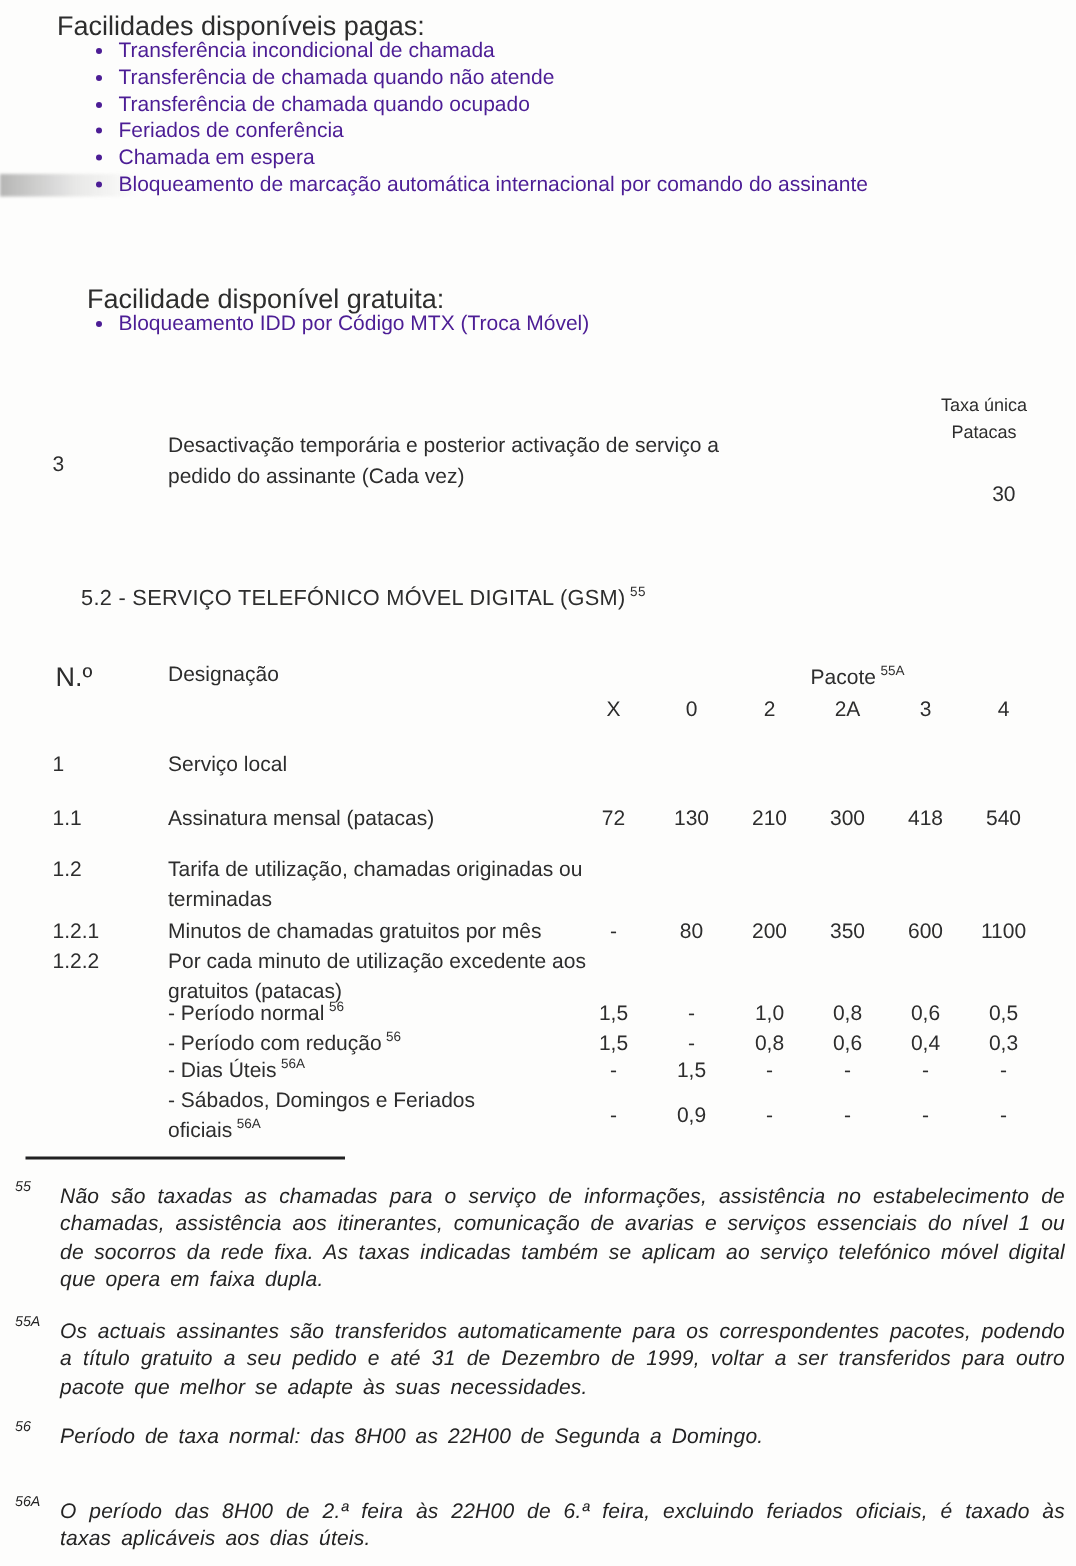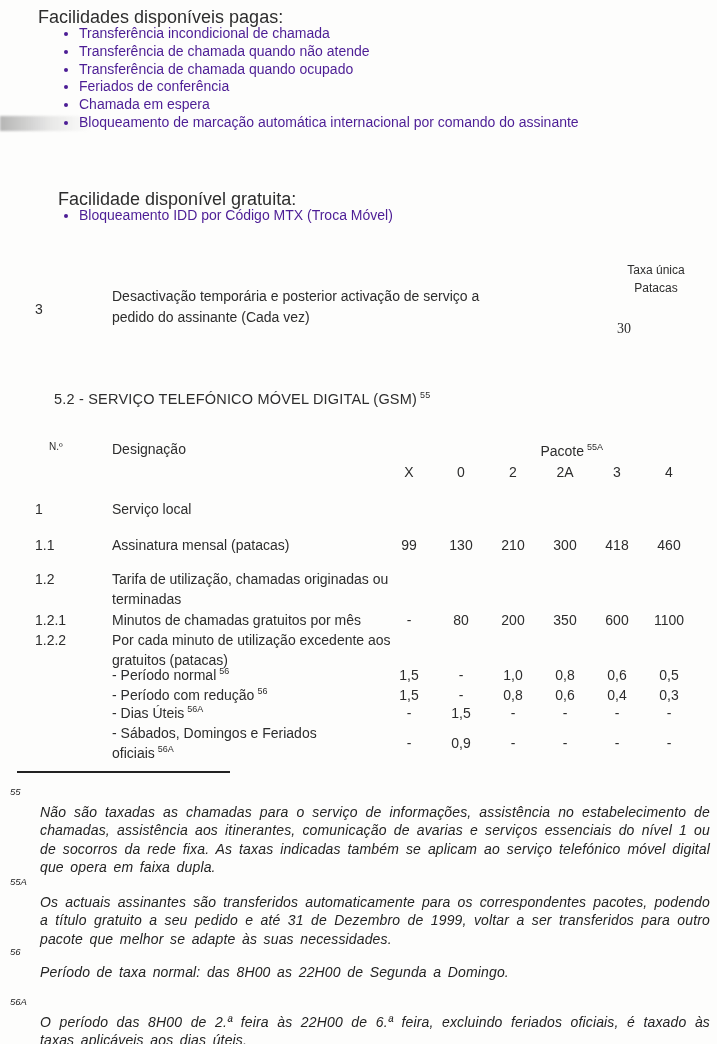--- a/index.html
+++ b/index.html
@@ -22,42 +22,42 @@
   ul.bullets { position: absolute; margin: 0; padding-left: 15px; list-style: disc; }
   ul.bullets li { font-size: 14px; line-height: 17.8px; color: #4c1d95; }
 
   .unit-head {
     position: absolute; left: 600px; top: 261px; width: 112px;
     text-align: center; font-size: 12px; line-height: 18px;
   }
 
   .item3-num  { position: absolute; left: 35px;  top: 301px; font-size: 14px; }
   .item3-text { position: absolute; left: 112px; top: 286px; font-size: 14px; line-height: 21px; }
-  .item3-val  { position: absolute; left: 617px; top: 321px; width: 60px; text-align: left; font-size: 14px; font-family: Liberation Serif, serif; }
+  .item3-val  { position: absolute; left: 617px; top: 321px; width: 60px; text-align: right; font-size: 14px; }
 
   .section-title { position: absolute; left: 10px; top: 391px; font-size: 14.5px; letter-spacing: 0.2px; margin-left: 44px; }
   .tsup { font-size: 9px; vertical-align: super; margin-left: 3px; line-height: 0; }
 
-  .thead-num { position: absolute; left: 49px;  top: 441px; font-size: 10px; }
+  .thead-num { position: absolute; left: 37px;  top: 441px; font-size: 18px; }
   .thead-des { position: absolute; left: 112px; top: 441px; font-size: 14px; text-align: right; }
   .pacote    { position: absolute; left: 463px; top: 443px; width: 140px; text-align: right; font-size: 14px; }
 
   .trow { position: absolute; left: 33px; width: 670px; font-size: 14px; }
   .tnum   { position: absolute; left: 2px;  top: 0; width: 70px; line-height: 19.5px; }
   .tlabel { position: absolute; left: 79px; top: 0; width: 280px; }
   .tline  { line-height: 19.5px; white-space: nowrap; }
   .vals   { position: absolute; left: 351px; top: 0; display: flex; gap: 2px; }
   .vals.vcenter { top: 10px; }
   .vcell  { width: 50px; text-align: center; line-height: 19.5px; }
 
   .sep { position: absolute; left: 17px; top: 771px; width: 213px; height: 2px; background: #222; }
 
   .footnote { position: absolute; left: 10px; width: 700px; font-style: italic; font-size: 14px; color: #232323; }
   .fnmark { position: absolute; left: 0; top: -2px; font-size: 9.5px; }
-  .fntext { margin-left: 30px; line-height: 18.4px; word-spacing: 2.5px; letter-spacing: 0.15px; margin-top: 15px; }
+  .fntext { margin-left: 30px; line-height: 18.4px; word-spacing: 2.5px; letter-spacing: 0.15px; }
   .fntext.justify { text-align: justify; }
   .fnline { white-space: nowrap; }
 
   .artifact {
     position: absolute; left: 0; top: 116px; width: 92px; height: 15px;
     background: linear-gradient(90deg, rgba(110,110,110,0.5), rgba(160,160,160,0.22) 55%, rgba(200,200,200,0));
     filter: blur(1.2px);
   }
 </style>
 </head>
@@ -121,26 +121,26 @@
       <div class="tlabel">
         <div class="tline">Serviço local</div>
       </div>
     </div>
     <div class="trow" style="top: 536px;">
       <div class="tnum">1.1</div>
       <div class="tlabel">
         <div class="tline">Assinatura mensal (patacas)</div>
       </div>
       <div class="vals">
-        <div class="vcell">99</div>
+        <div class="vcell">72</div>
         <div class="vcell">130</div>
         <div class="vcell">210</div>
         <div class="vcell">300</div>
         <div class="vcell">418</div>
-        <div class="vcell">460</div>
+        <div class="vcell">540</div>
       </div>
     </div>
     <div class="trow" style="top: 570px;">
       <div class="tnum">1.2</div>
       <div class="tlabel">
         <div class="tline">Tarifa de utilização, chamadas originadas ou</div>
         <div class="tline">terminadas</div>
       </div>
     </div>
     <div class="trow" style="top: 611px;">

